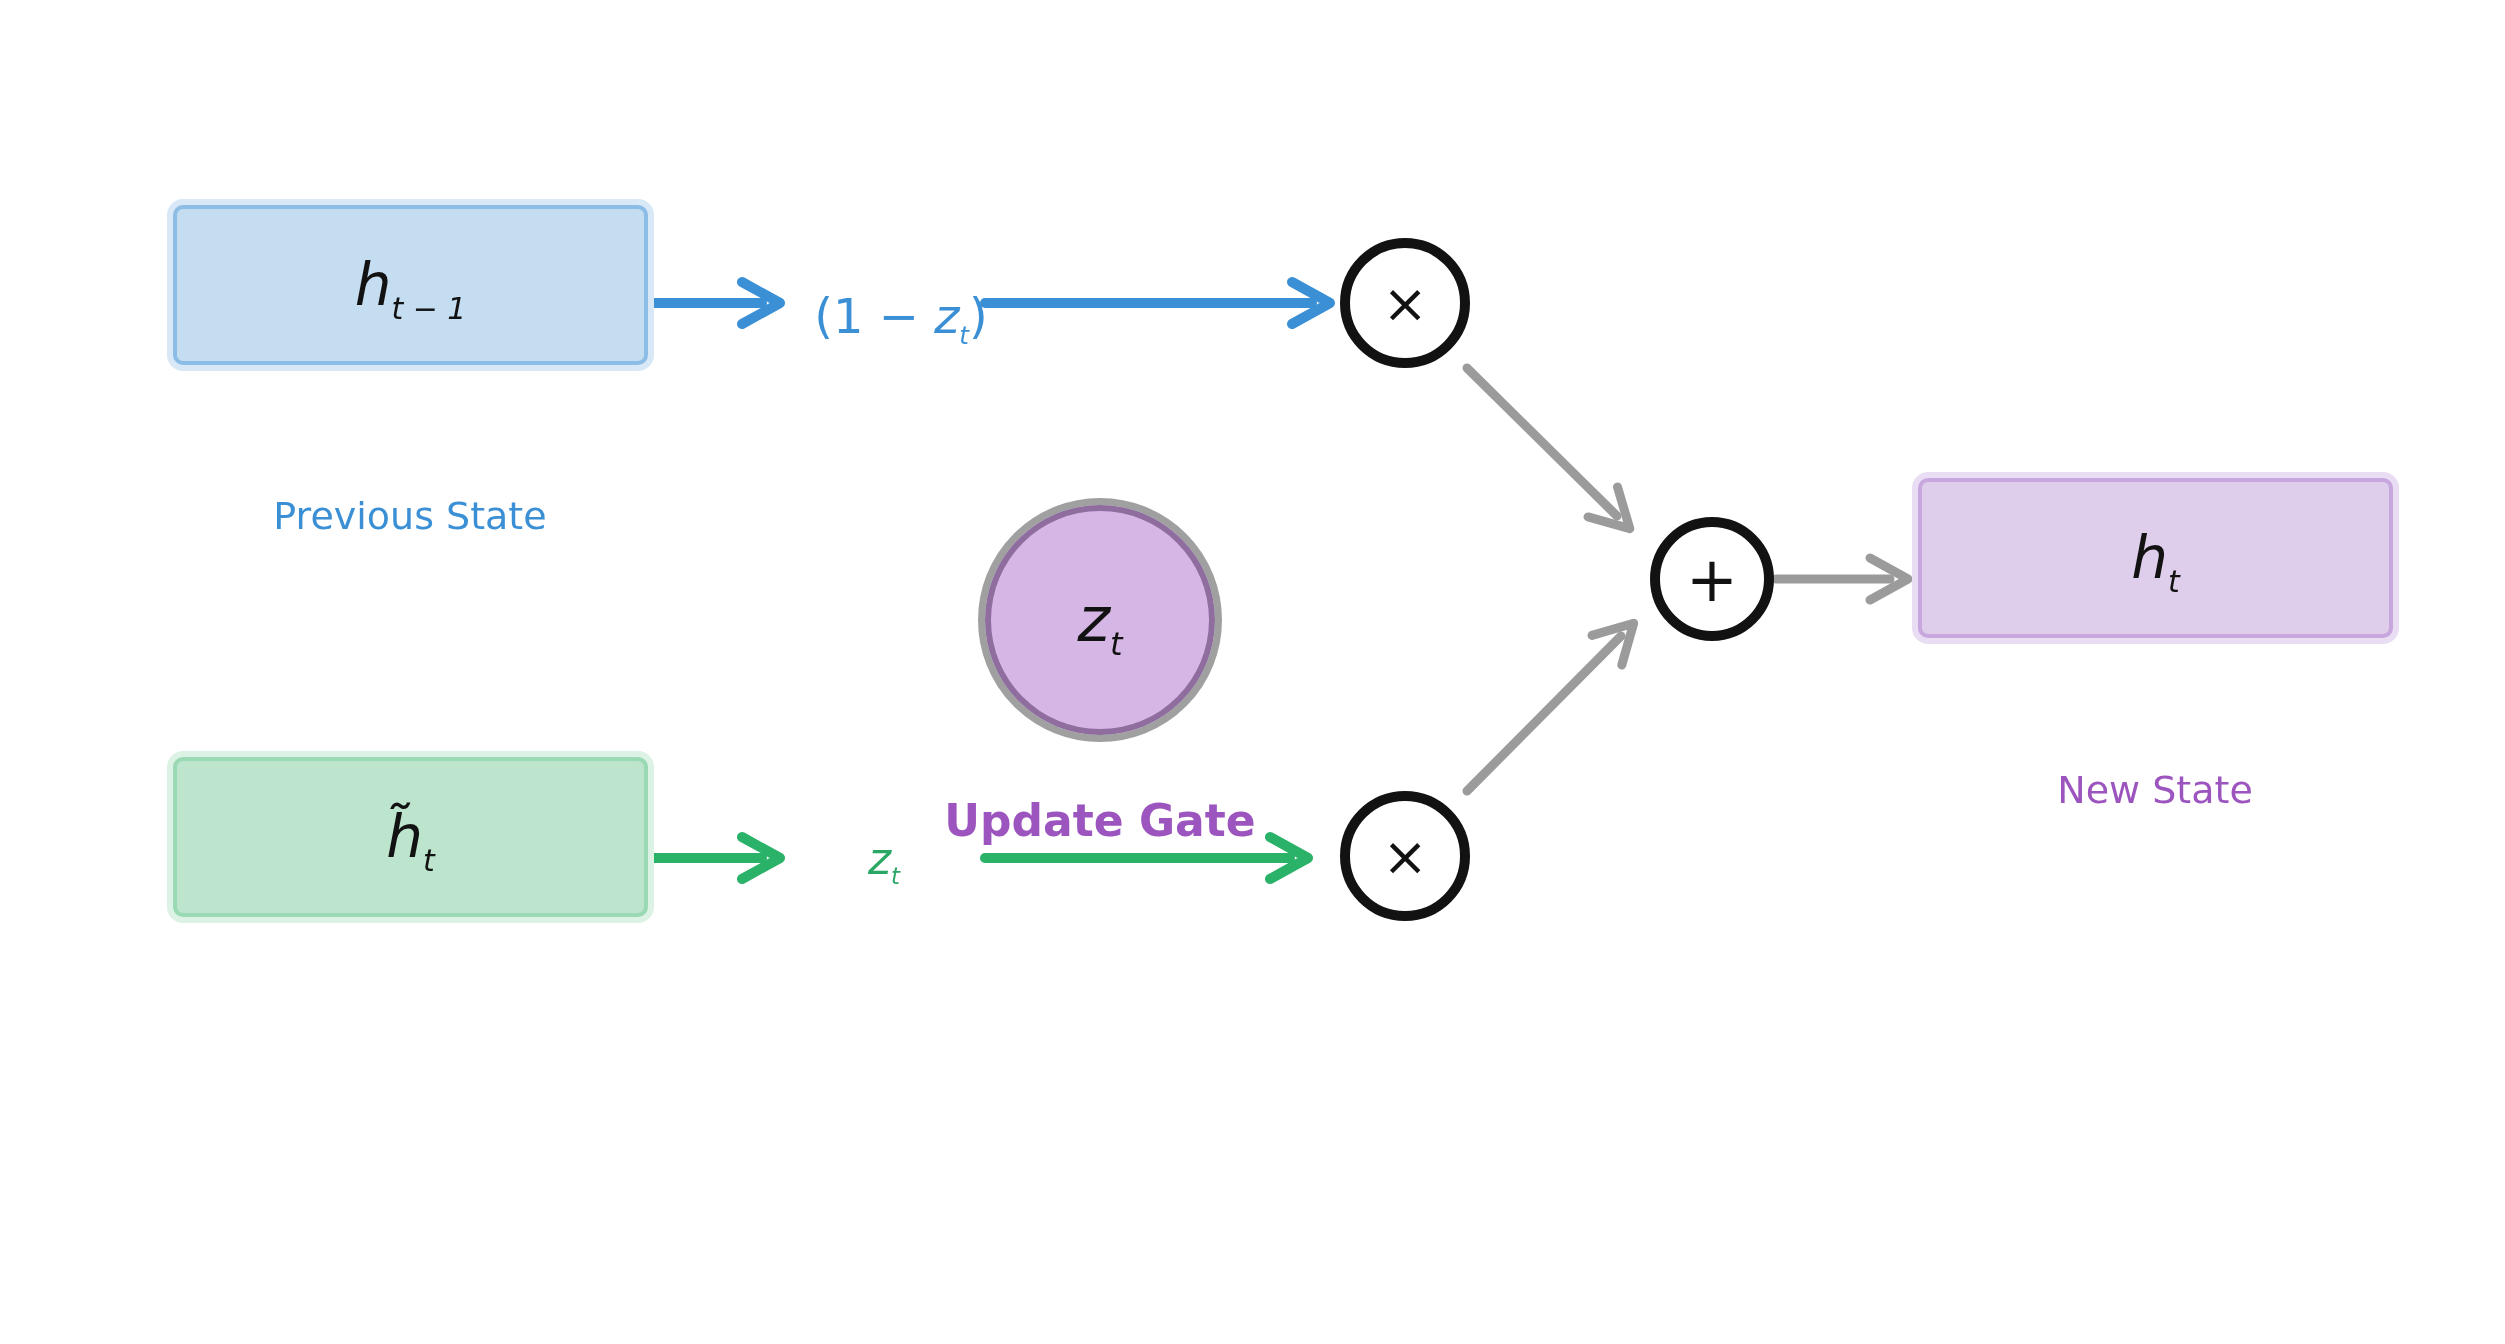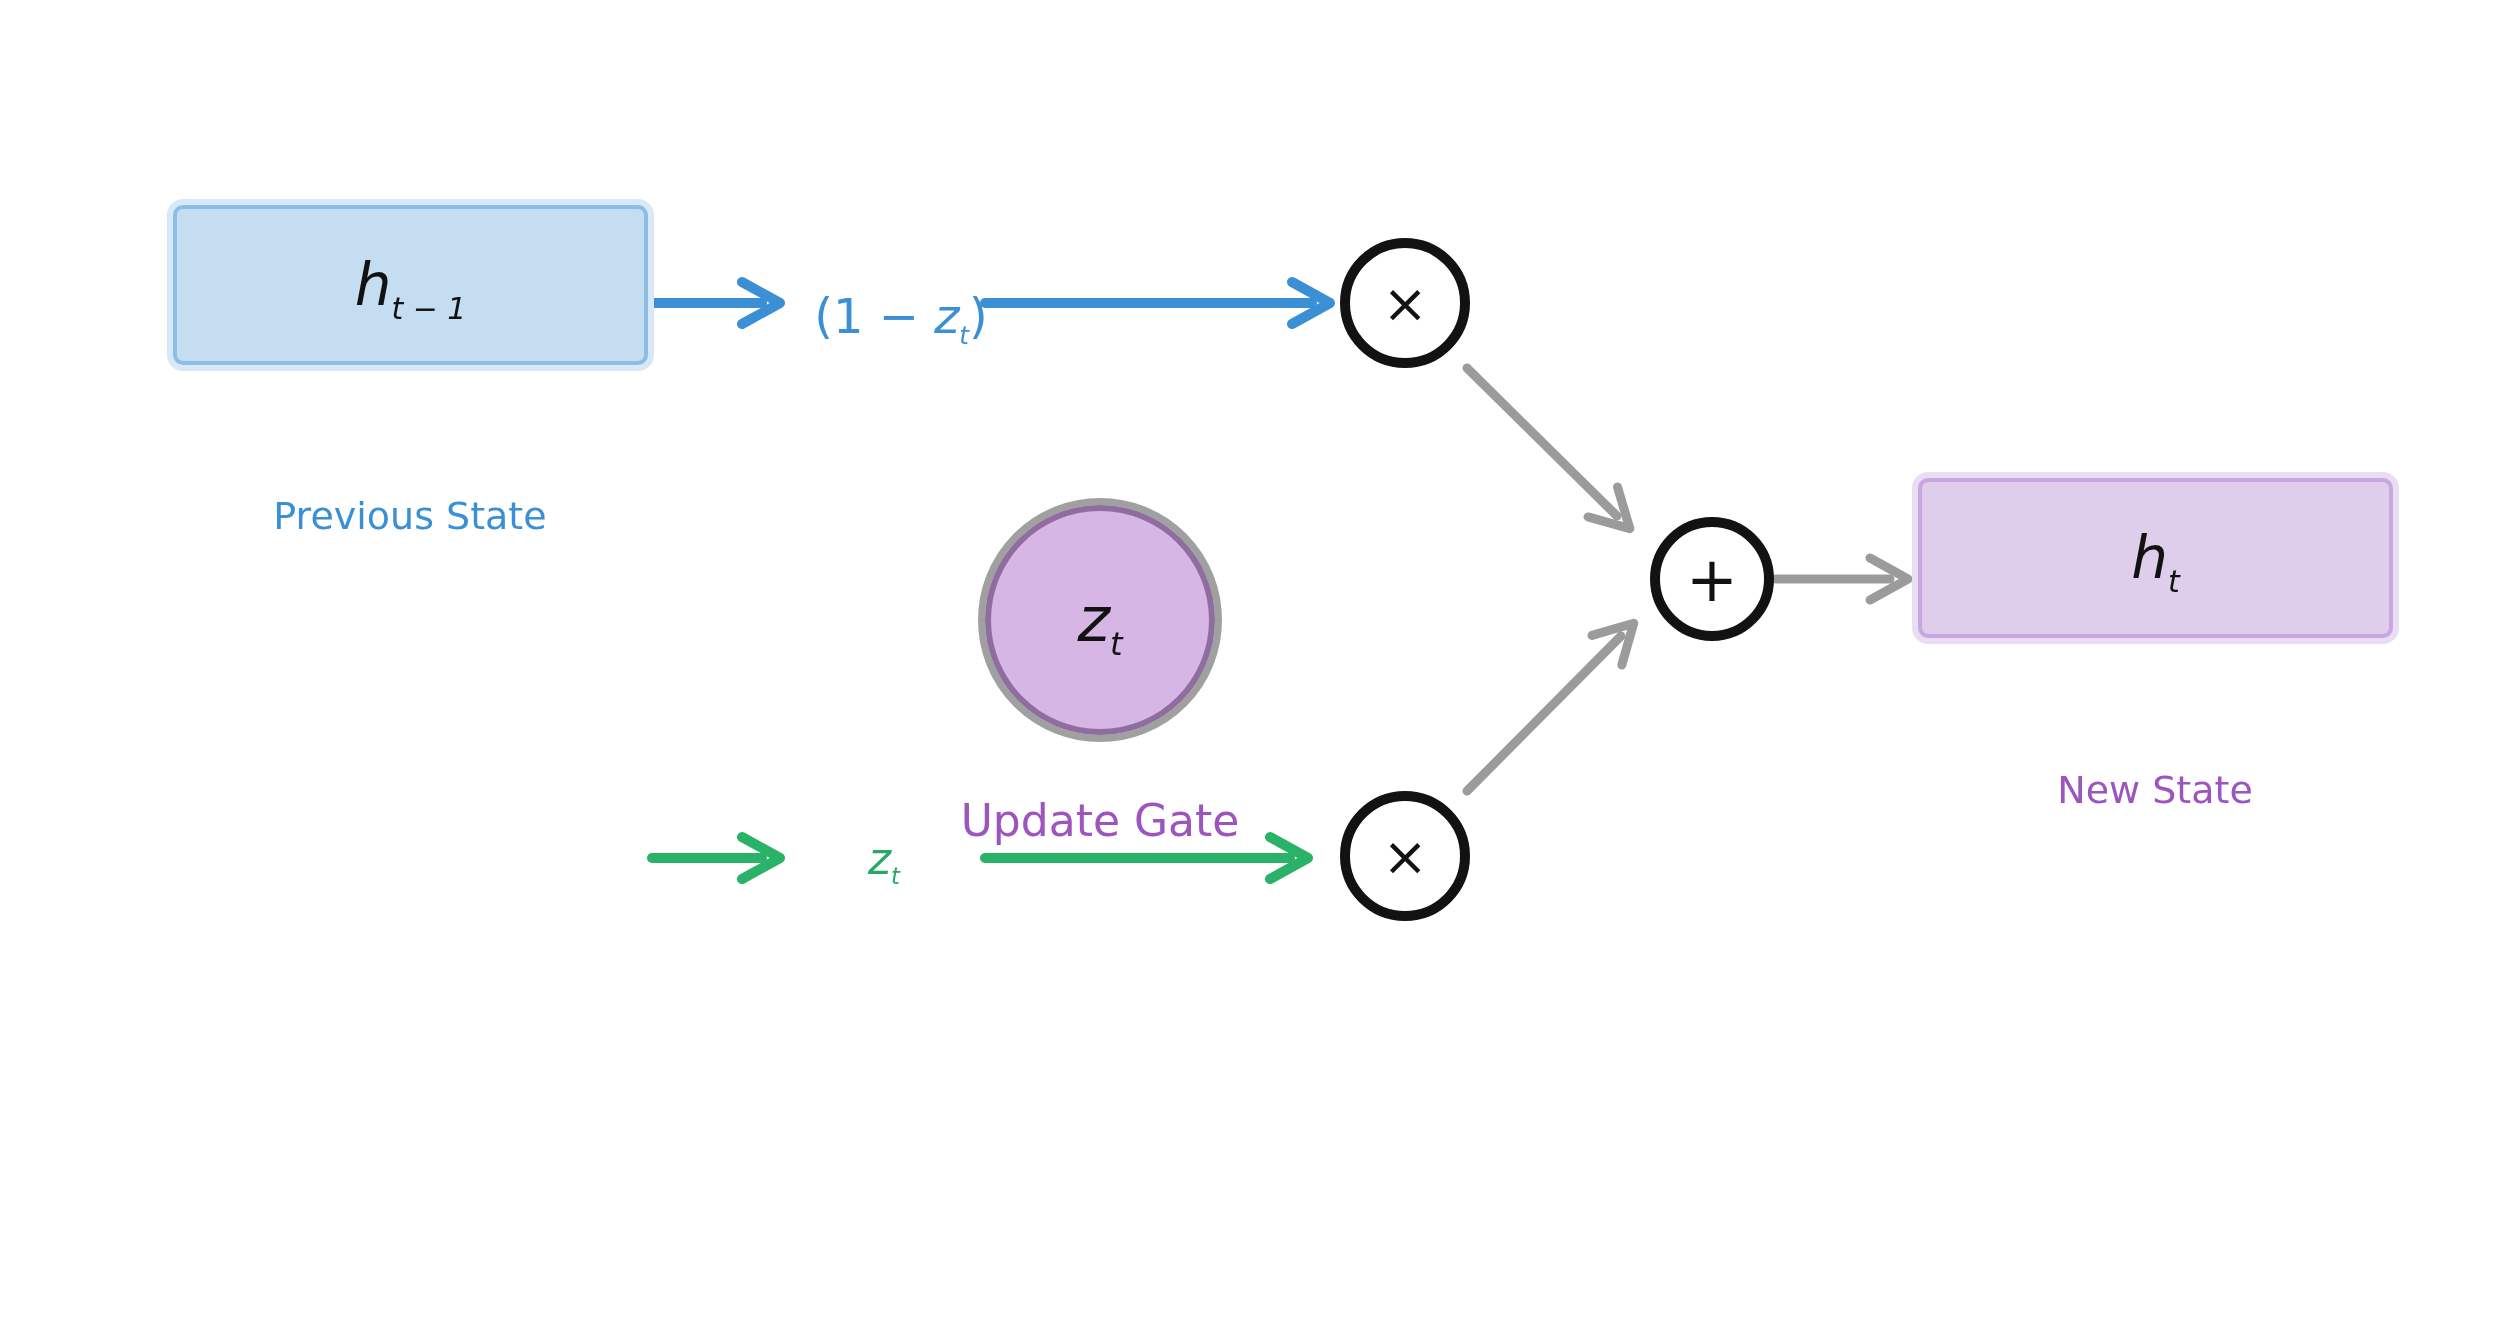--- a/index.html
+++ b/index.html
@@ -54,21 +54,21 @@
     color:var(--ink);
   }
   .op-circle.times{width:130px;height:130px;font-size:54px;}
   .op-circle.plus{width:124px;height:124px;font-size:62px;}
   
   .pin{position:absolute; transform:translate(-50%,-50%); white-space:nowrap; line-height:1.2;}
   .caption{font-size:38px;}
   .caption.blue{color:var(--blue-accent);}
   .caption.green{color:var(--green-text);}
   .caption.purple{color:var(--purple-accent);}
-  .caption.bold{font-weight:normal; font-size:44px; color:var(--purple-accent);}
+  .caption.bold{font-weight:bold; font-size:44px; color:var(--purple-accent);}
   .edge-label{font-size:48px; color:var(--blue-accent);}
   .edge-label i{font-style:italic;}
   .edge-label .sub{font-size:.62em;}
   .edge-label.green{color:var(--green-text); font-size:44px;}
 </style>
 </head>
 <body>
 
 <div class="canvas">
 
@@ -91,20 +91,23 @@
     <line class="edge gray" x1="1467" y1="368" x2="1617" y2="516" marker-end="url(#chev-gray)"></line>
     <line class="edge gray" x1="1467" y1="791" x2="1621" y2="636" marker-end="url(#chev-gray)"></line>
     <line class="edge gray" x1="1776" y1="579" x2="1890" y2="579" marker-end="url(#chev-gray)"></line>
   </svg>
 
   <div class="state-box blue" style="left:173px; top:205px;">
     <div class="math"><span>h</span><sub><span class="sub">t − 1</span></sub></div>
   </div>
   <div class="pin caption blue" style="left:410px; top:517px;">Previous State</div>
 
+  <div class="state-box green" style="left:173px; top:757px;">
+    <div class="math"><span>h̃</span><sub><span class="sub">t</span></sub></div>
+  </div>
 
   <div class="gate-circle">
     <div class="math"><span>z</span><sub><span class="sub">t</span></sub></div>
   </div>
   <div class="pin caption bold" style="left:1100px; top:821px;">Update Gate</div>
 
   <div class="pin edge-label" style="left:884px; top:317px;margin-left:17px;"><span>(1 − </span><i>z</i><sub><i class="sub">t</i></sub><span>)</span></div>
   <div class="pin edge-label green" style="left:884px; top:859px;"><i>z</i><sub><i class="sub">t</i></sub></div>
 
   <div class="op-circle times" style="left:1340px; top:238px;">

